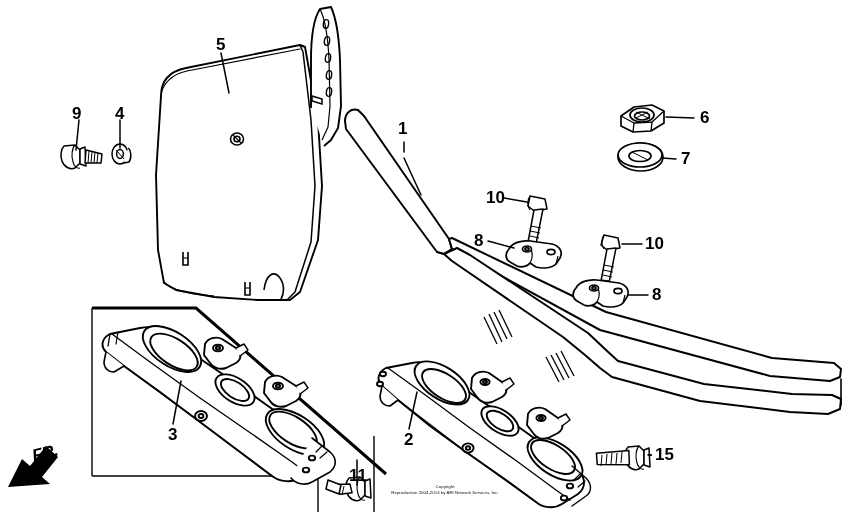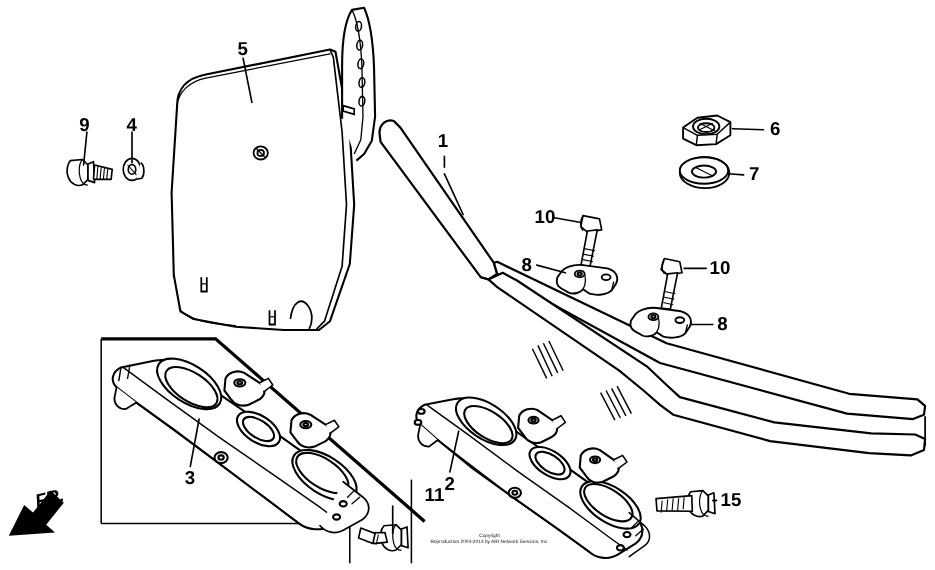--- a/index.html
+++ b/index.html
@@ -425,21 +425,21 @@
   <div class="callout-label" style="left:168px;top:426px;">3</div>
   <div class="callout-label" style="left:115px;top:105px;">4</div>
   <div class="callout-label" style="left:216px;top:36px;">5</div>
   <div class="callout-label" style="left:700px;top:109px;">6</div>
   <div class="callout-label" style="left:681px;top:150px;">7</div>
   <div class="callout-label" style="left:474px;top:232px;">8</div>
   <div class="callout-label" style="left:652px;top:286px;">8</div>
   <div class="callout-label" style="left:72px;top:105px;">9</div>
   <div class="callout-label" style="left:486px;top:189px;">10</div>
   <div class="callout-label" style="left:645px;top:235px;">10</div>
-  <div class="callout-label" style="left:349px;top:441px;margin-left:37px;">11</div>
+  <div class="callout-label" style="left:349px;top:467px;">11</div>
   <div class="callout-label" style="left:655px;top:446px;">15</div>
 
   <div class="fr-text">FR.</div>
 
   <div class="copyright-block">
     <span class="cr-line1">Copyright</span>
     <span class="cr-line2">Reproduction 2004-2014 by ARI Network Services, Inc.</span>
   </div>
 
 </div>

